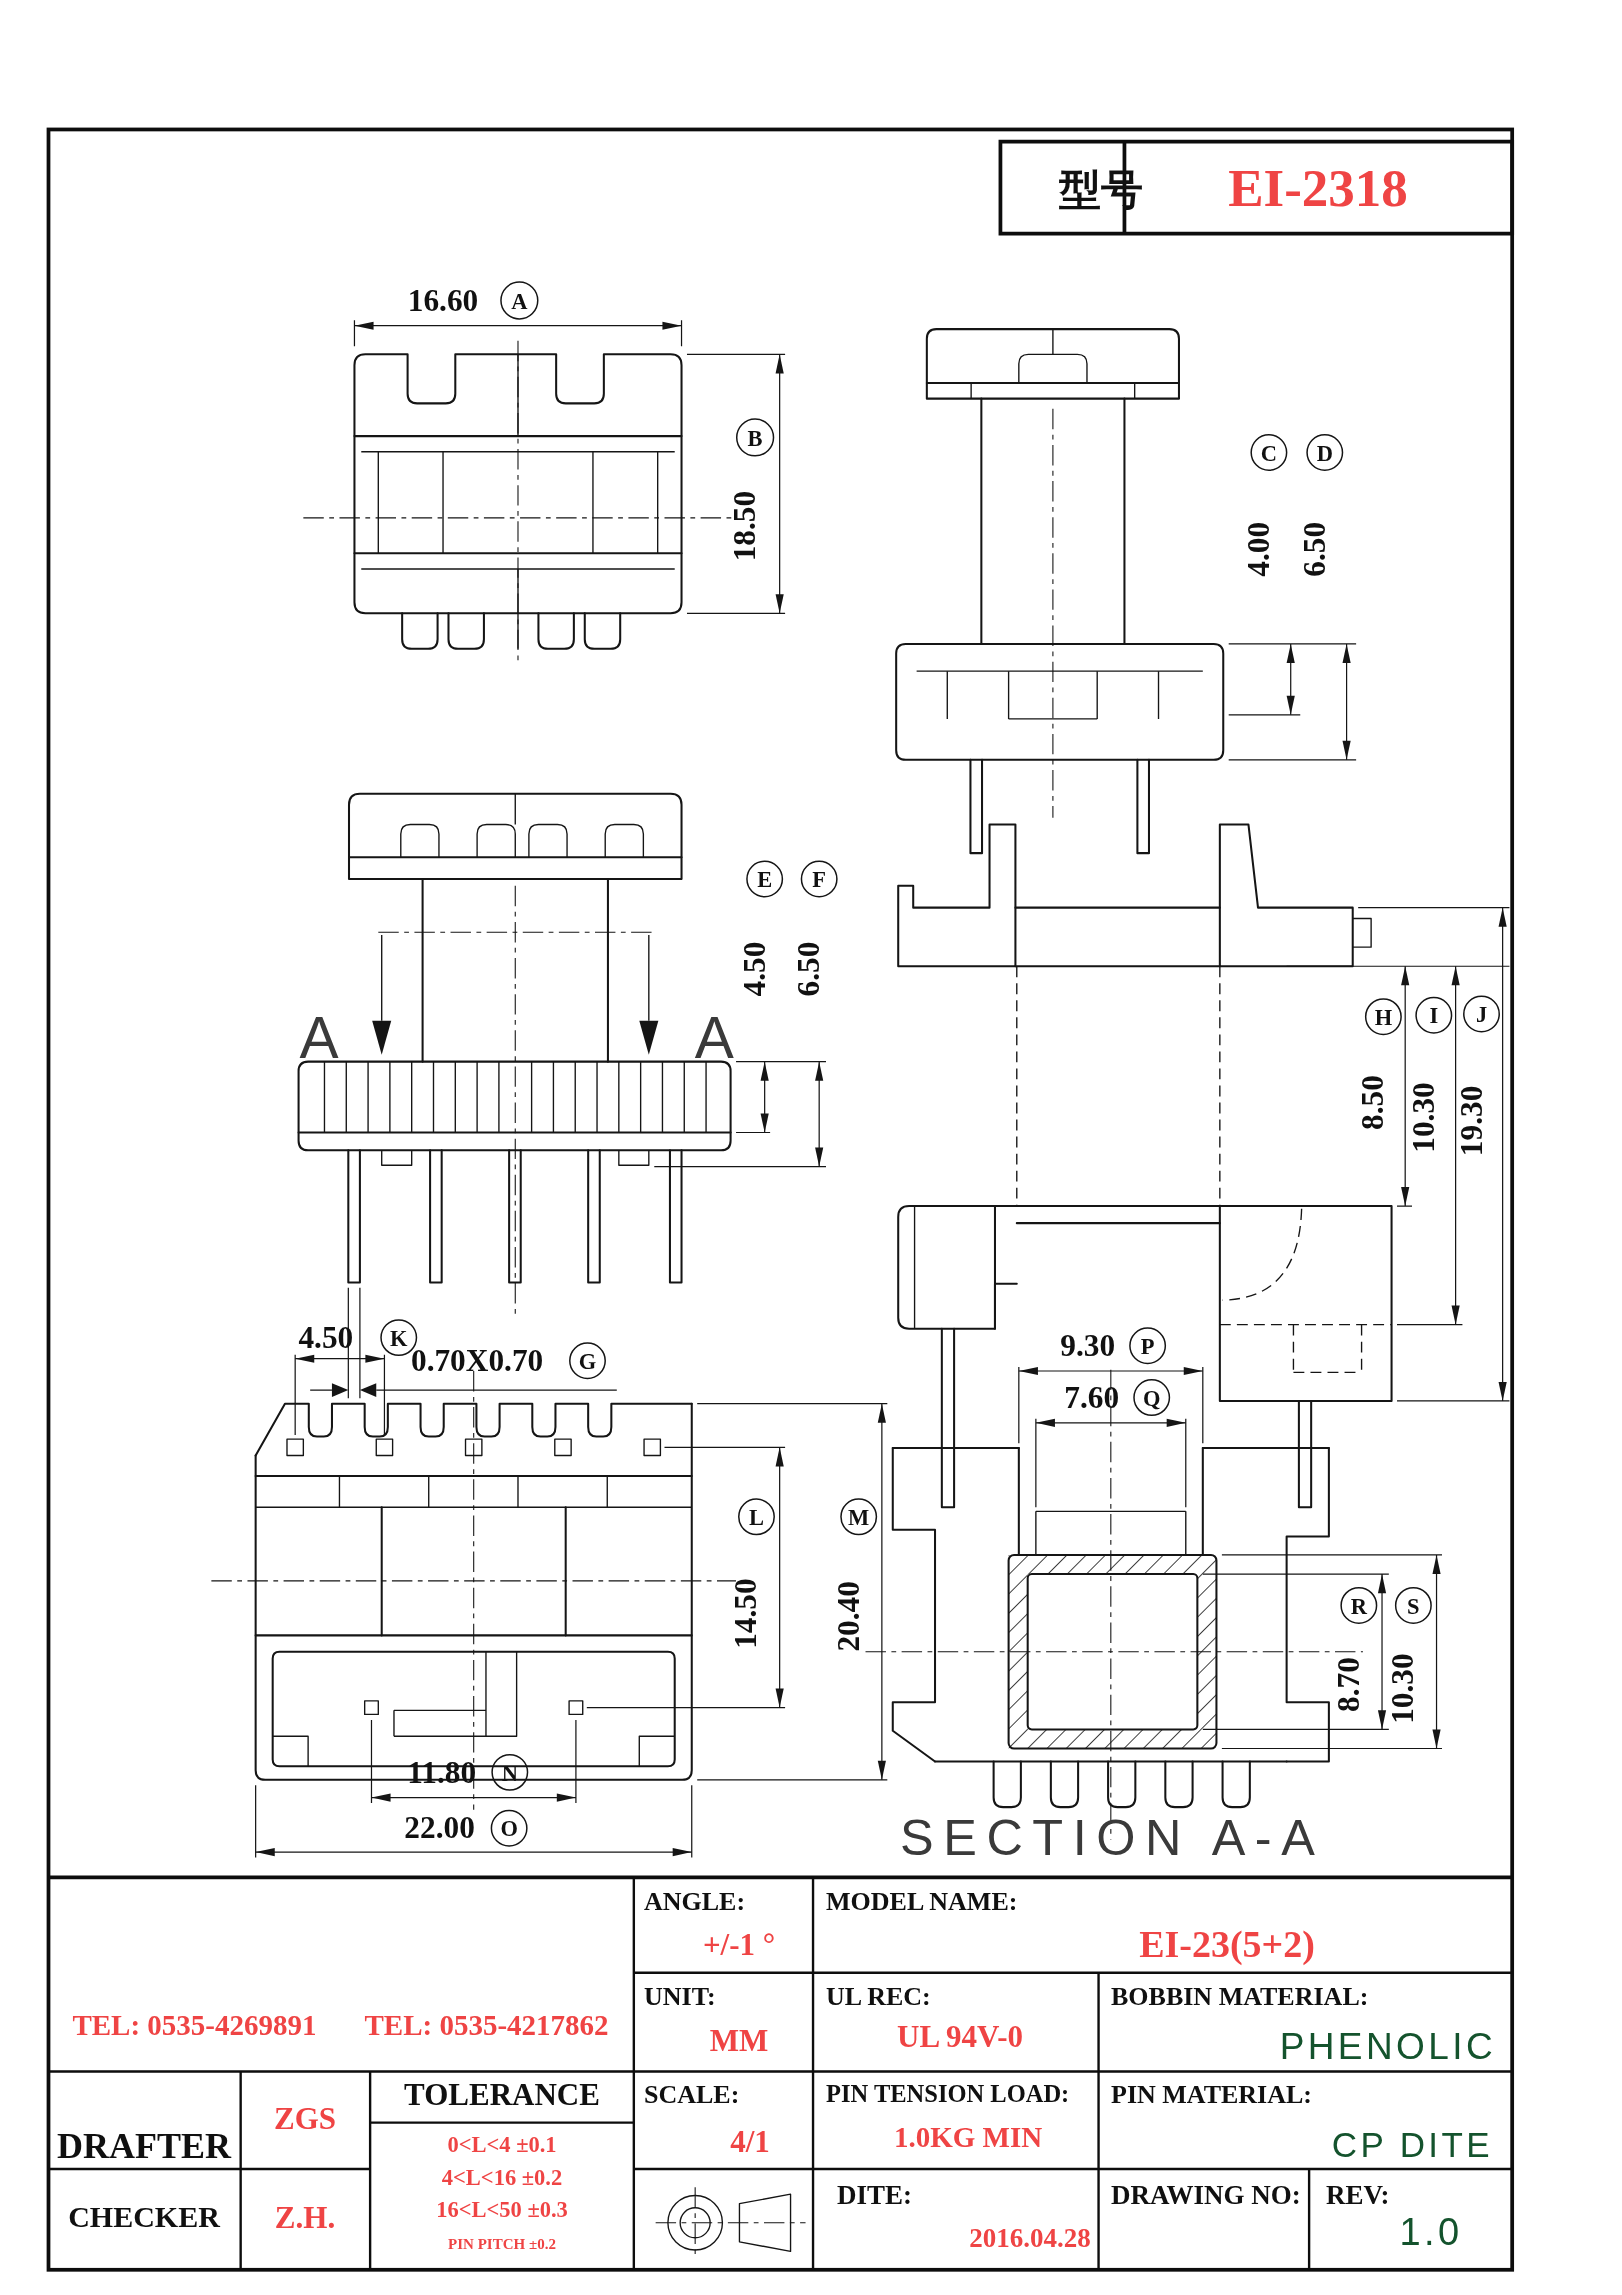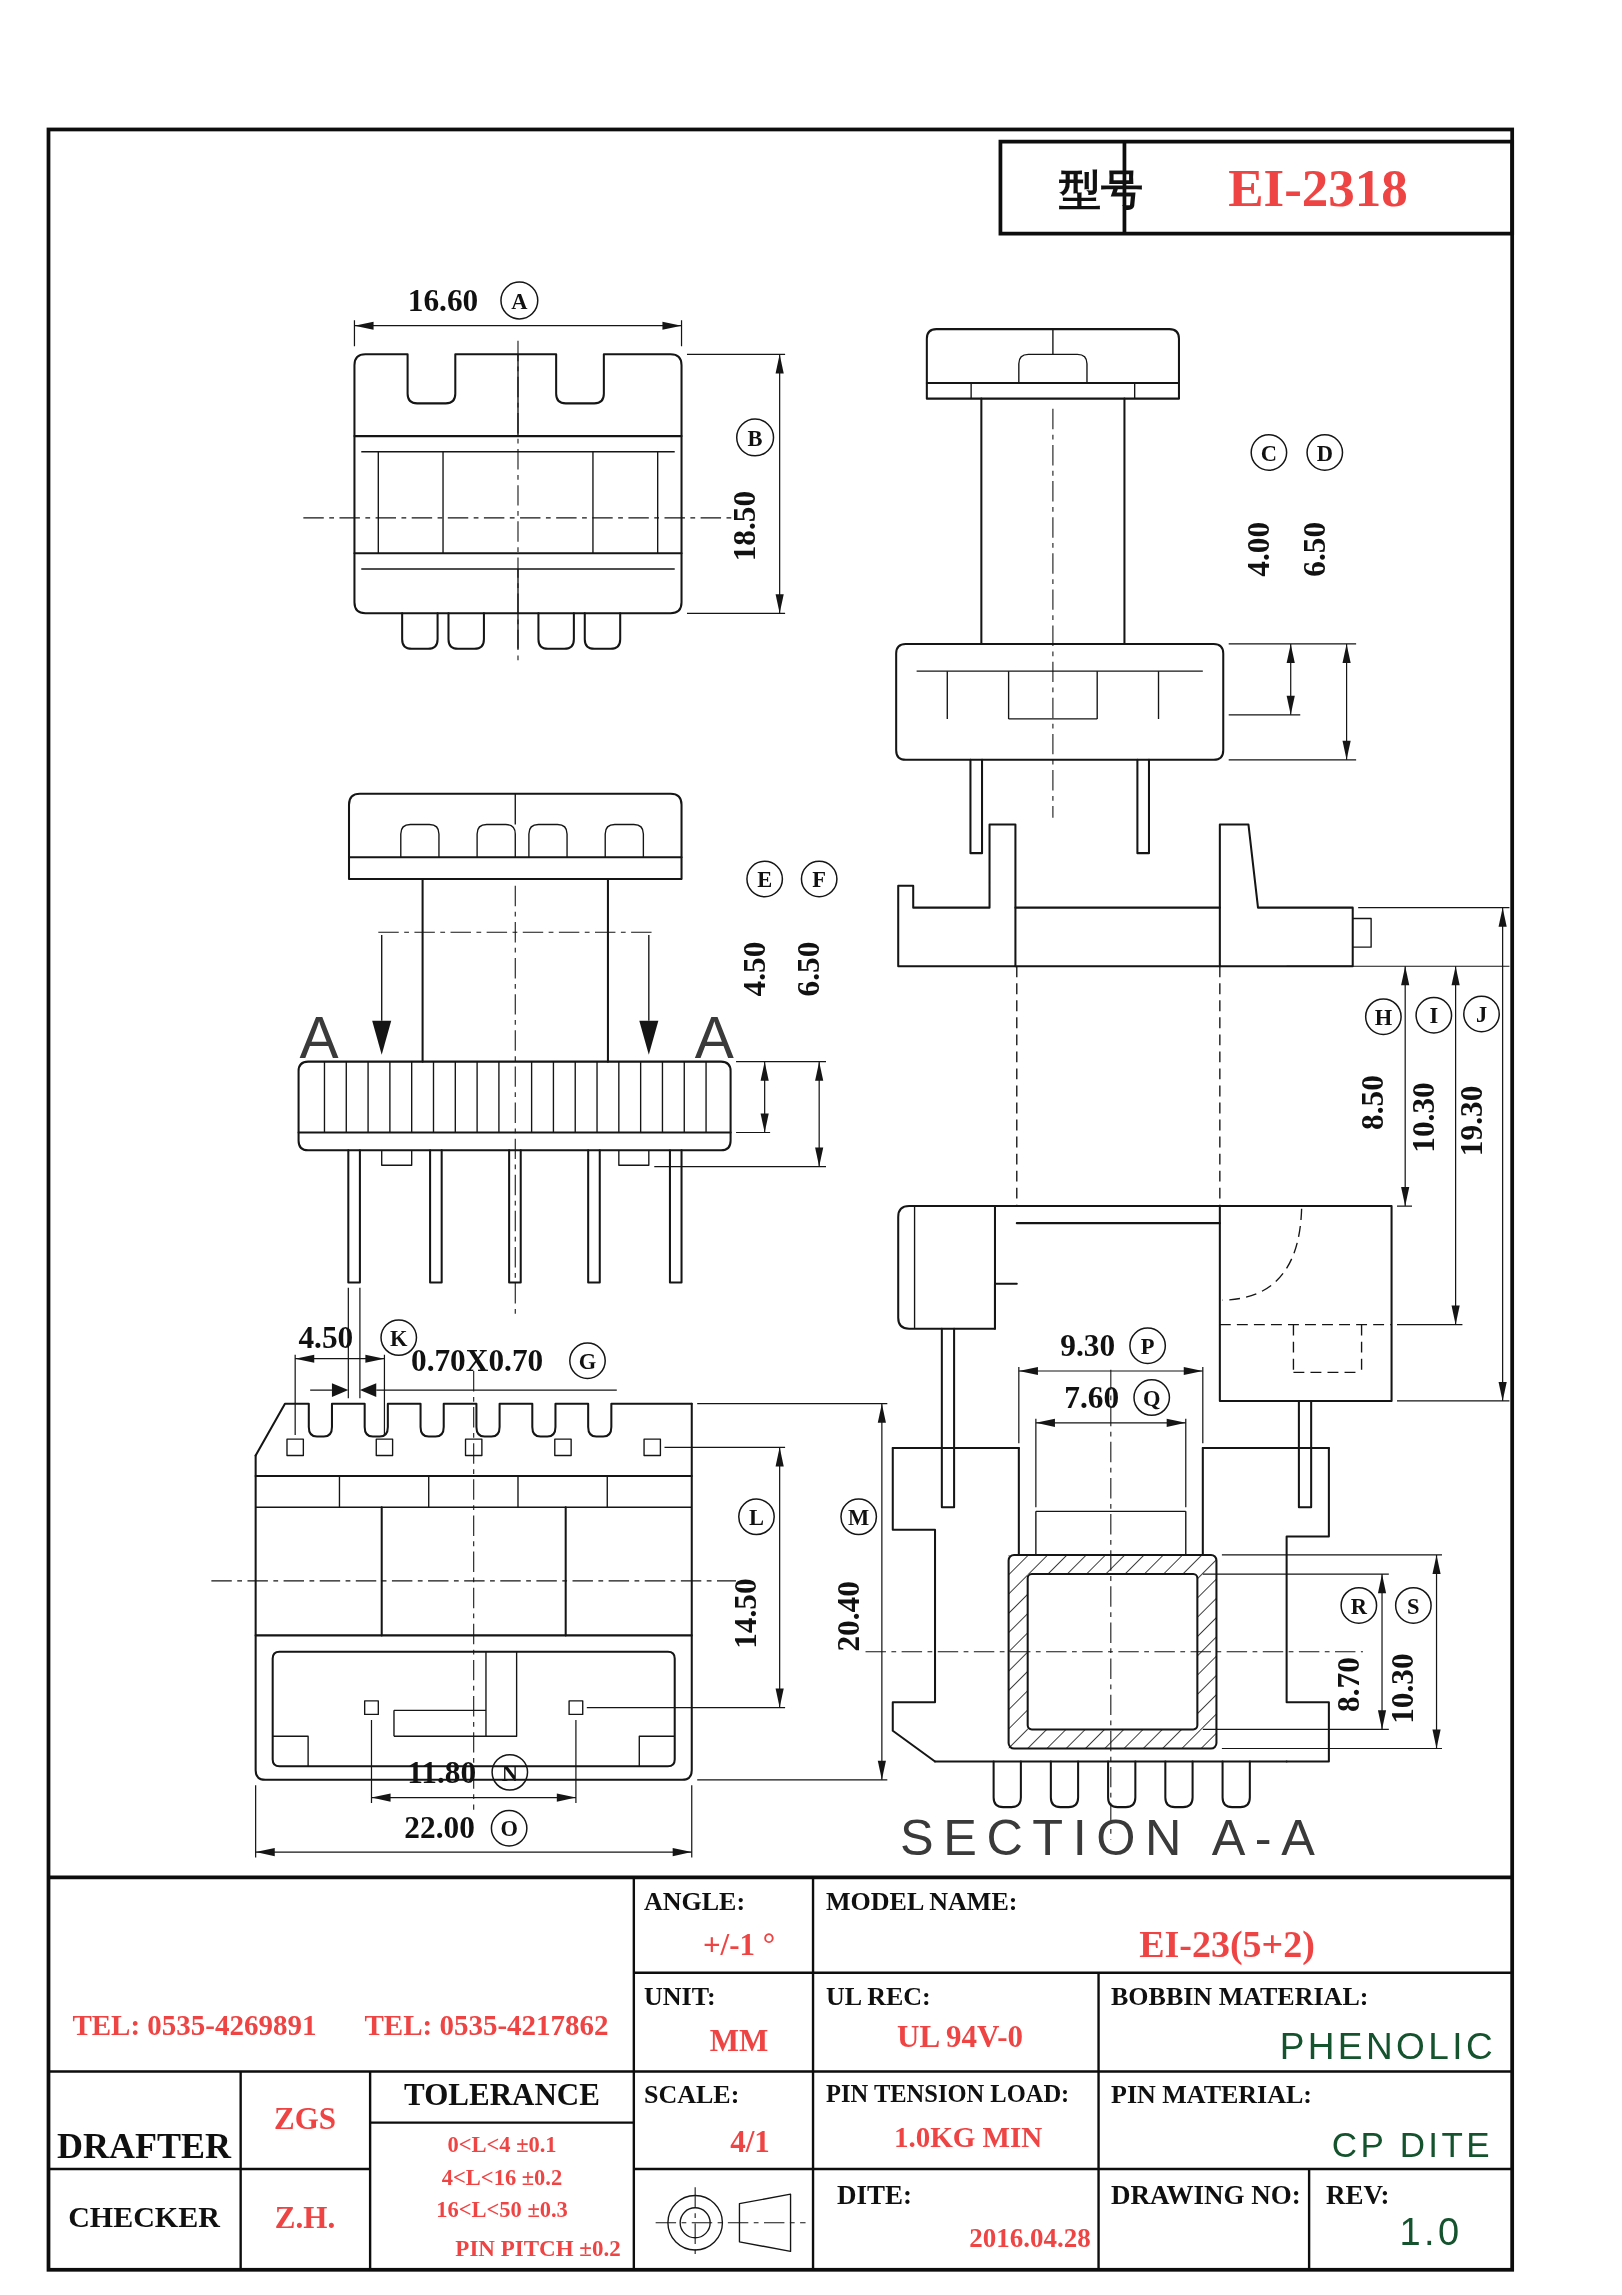--- a/index.html
+++ b/index.html
@@ -314,21 +314,21 @@
 <div class="abs ctr val" style="left:960px;top:2019px;font-size:31px;text-align:center;">UL 94V-0</div>
 <div class="abs lbl" style="left:1111px;top:1982px;font-size:26px;">BOBBIN MATERIAL:</div>
 <div class="abs thinv" style="left:1111px;top:2026px;width:385px;text-align:right;font-size:37px;">PHENOLIC</div>
 
 <div class="abs ctr lbl" style="left:144px;top:2101px;font-size:36px;margin-top:24px;">DRAFTER</div>
 <div class="abs ctr val" style="left:305px;top:2101px;font-size:31px;">ZGS</div>
 <div class="abs ctr lbl" style="left:502px;top:2077px;font-size:31px;">TOLERANCE</div>
 <div class="abs ctr val" style="left:502px;top:2132px;font-size:22.5px;">0&lt;L&lt;4   ±0.1</div>
 <div class="abs ctr val" style="left:502px;top:2165px;font-size:22.5px;">4&lt;L&lt;16  ±0.2</div>
 <div class="abs ctr val" style="left:502px;top:2197px;font-size:22.5px;">16&lt;L&lt;50  ±0.3</div>
-<div class="abs ctr val" style="left:502px;top:2236px;font-size:23px;margin-left:36px;">PIN PITCH  ±0.2</div>
+<div class="abs ctr val" style="left:502px;top:2236px;font-size:15px;">PIN PITCH  ±0.2</div>
 <div class="abs lbl" style="left:644px;top:2080px;font-size:26px;">SCALE:</div>
 <div class="abs ctr val" style="left:750px;top:2124px;font-size:31px;">4/1</div>
 <div class="abs lbl" style="left:826px;top:2080px;font-size:24.5px;">PIN TENSION LOAD:</div>
 <div class="abs ctr val" style="left:968px;top:2121px;font-size:29px;">1.0KG MIN</div>
 <div class="abs lbl" style="left:1111px;top:2080px;font-size:26px;">PIN MATERIAL:</div>
 <div class="abs thinv" style="left:1111px;top:2125px;width:382px;text-align:right;font-size:35px;">CP DITE</div>
 
 <div class="abs ctr lbl" style="left:144px;top:2200px;font-size:30px;">CHECKER</div>
 <div class="abs ctr val" style="left:305px;top:2200px;font-size:31px;">Z.H.</div>
 <div class="abs lbl" style="left:837px;top:2180px;font-size:27px;">DITE:</div>

